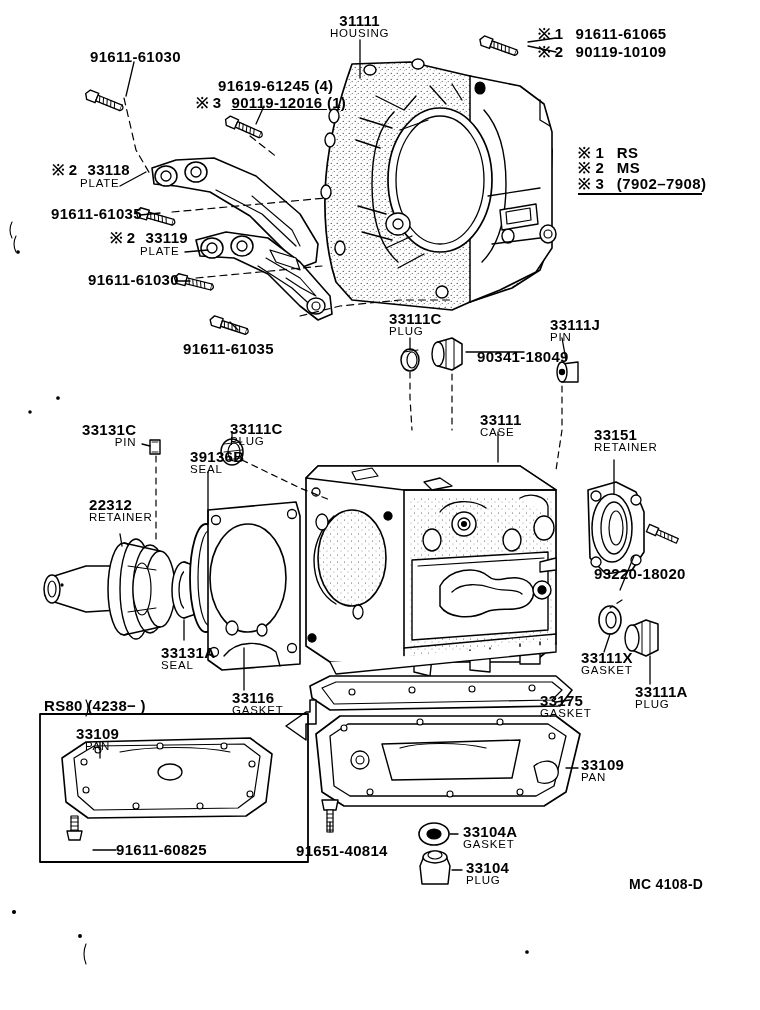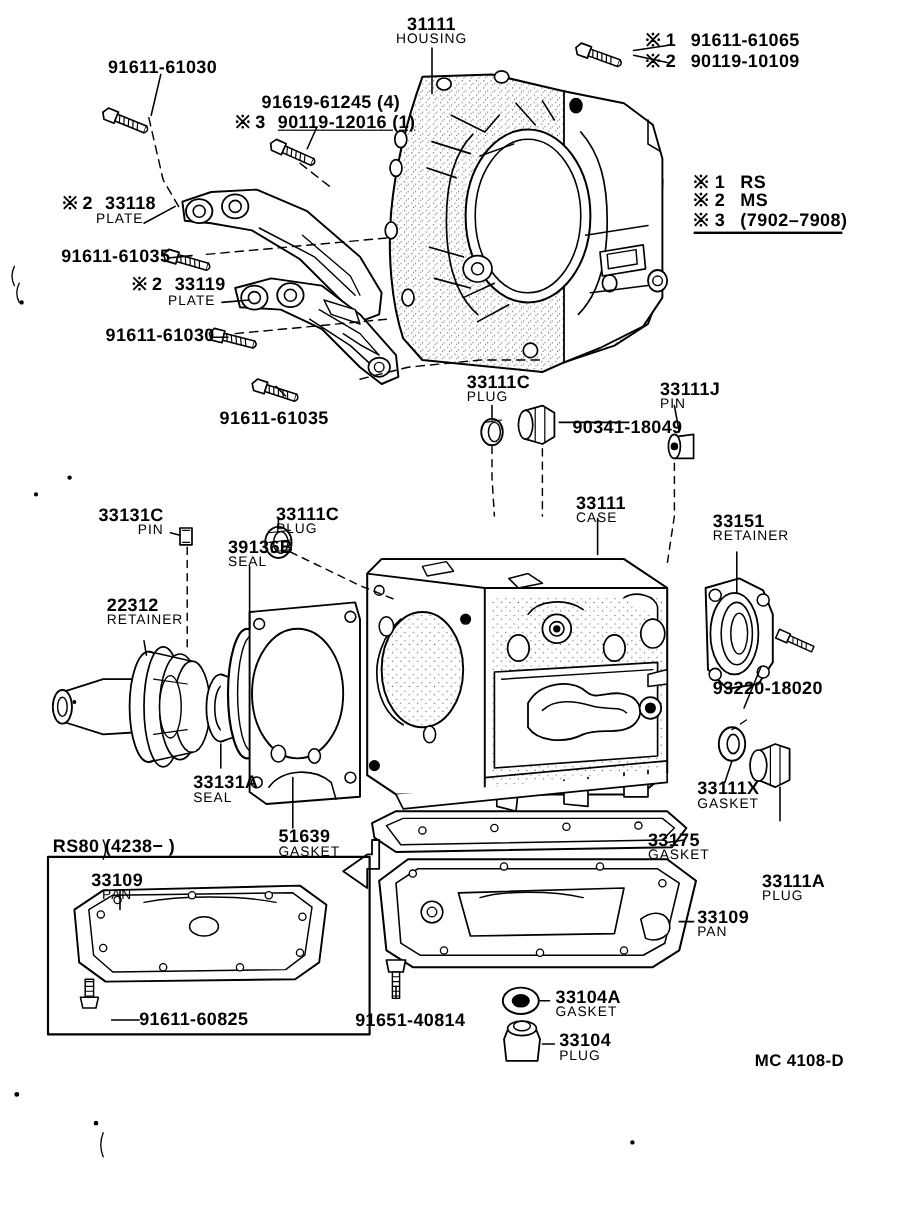--- a/index.html
+++ b/index.html
@@ -508,30 +508,30 @@
   <div class="pn">22312</div>
   <div class="sub">RETAINER</div>
 </div>
 
 <div class="lbl" style="left:161px;top:645px;">
   <div class="pn">33131A</div>
   <div class="sub">SEAL</div>
 </div>
 
 <div class="lbl" style="left:232px;top:690px;">
-  <div class="pn">51639</div>
+  <div class="pn">33116</div>
   <div class="sub">GASKET</div>
 </div>
 
 <div class="lbl" style="left:581px;top:650px;">
   <div class="pn">33111X</div>
   <div class="sub">GASKET</div>
 </div>
 
-<div class="lbl" style="left:635px;top:684px;margin-top:43px;">
+<div class="lbl" style="left:635px;top:684px;">
   <div class="pn">33111A</div>
   <div class="sub">PLUG</div>
 </div>
 
 <div class="lbl" style="left:540px;top:693px;">
   <div class="pn">33175</div>
   <div class="sub">GASKET</div>
 </div>
 
 <div class="lbl" style="left:44px;top:698px;">

